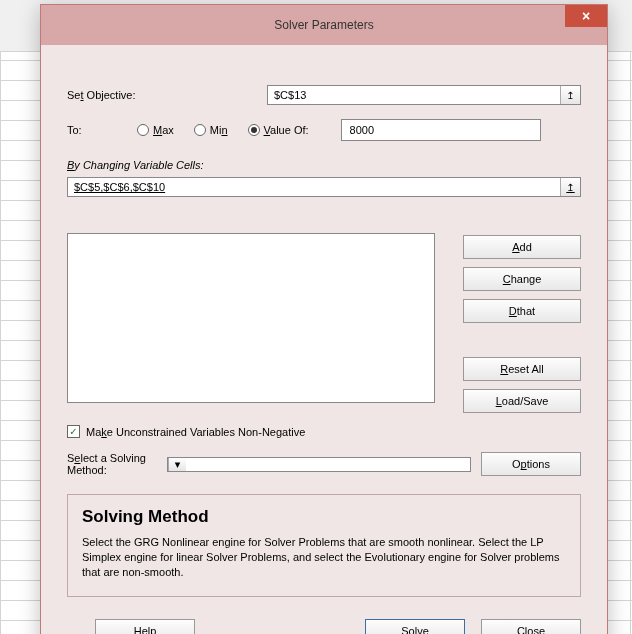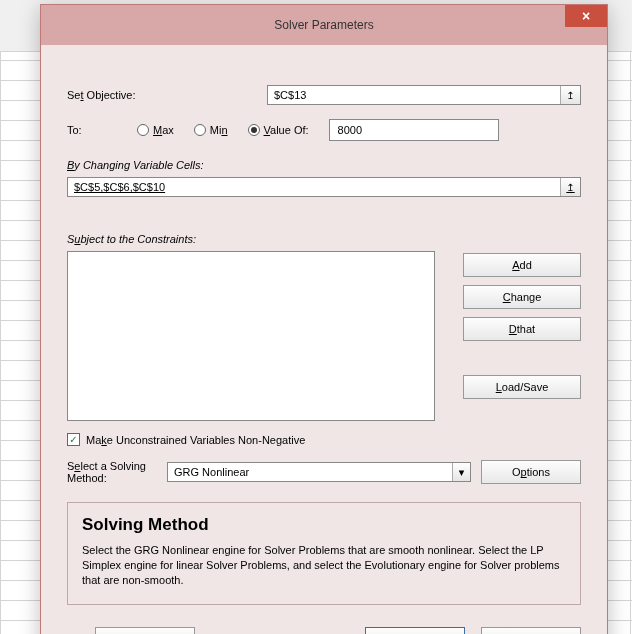--- a/index.html
+++ b/index.html
@@ -80,21 +80,21 @@
     cursor:pointer; font-size:10px;
   }
   .radio-row { display:flex; align-items:center; gap: 20px; margin-bottom: 18px;}
   .radio-row .to { width: 50px; }
   .radio { display:flex; align-items:center; gap:4px; cursor:pointer;}
   .radiodot {
     width:12px;height:12px;border:1px solid #666;border-radius:50%;
     display:inline-flex;align-items:center;justify-content:center;background:#fff;
   }
   .radiodot.sel::after{content:"";width:6px;height:6px;background:#333;border-radius:50%;}
-  .valbox { border:1px solid #888; background:#fff; padding:3px 6px; width:170px; }
+  .valbox { border:1px solid #888; background:#fff; padding:3px 6px; width:200px; margin-left:12px;}
   .valbox input{border:none;outline:none;width:100%;font:inherit;}
   .section-lbl { margin-bottom:6px;font-style:italic; }
   .constraints-area { display:flex; gap:28px; margin-bottom:12px;}
   .listbox {
     flex:1; height:170px; border:1px solid #888; background:#fff;
   }
   .sidebtns { width:118px; display:flex; flex-direction:column; gap:8px; padding-top:2px;}
   .sidebtns .spacer { height:18px; }
   .btn {
     height:24px; border:1px solid #999;
@@ -160,53 +160,52 @@
     </div>
 
     <div class="section-lbl">
       <span></span><span class="ul">B</span><span>y Changing Variable Cells:</span>
     </div>
     <div class="refbox" style="margin-bottom:36px;text-decoration:underline;">
       <input value="$C$5,$C$6,$C$10" style="">
       <div class="refbtn">↥</div>
     </div>
 
-    <div class="section-lbl">
-      <span>S</span><span class="ul">u</span><span>bject to the Constraints:</span>
-    </div>
     <div class="constraints-area">
       <div class="listbox"></div>
       <div class="sidebtns">
         <div class="btn">
             <span><span></span><span class="ul">A</span><span>dd</span></span>
           </div>
         <div class="btn">
             <span><span></span><span class="ul">C</span><span>hange</span></span>
           </div>
         <div class="btn">
             <span><span></span><span class="ul">D</span><span>that</span></span>
           </div>
         <div class="spacer"></div>
         <div class="btn">
+            <span><span></span><span class="ul">R</span><span>eset All</span></span>
+          </div>
+        <div class="btn">
             <span><span></span><span class="ul">L</span><span>oad/Save</span></span>
           </div>
       </div>
     </div>
 
     <div class="check-row">
       <div class="checkbox checked"></div>
       <span><span>Ma</span><span class="ul">k</span><span>e Unconstrained Variables Non-Negative</span></span>
     </div>
 
     <div class="method-row">
       <div class="method-lbl">
         <span>S</span><span class="ul">e</span><span>lect a Solving Method:</span>
       </div>
       <div class="select">
-        <span>GRG Nonlinear</span>
         <div class="dd">▾</div>
       </div>
       <div class="btn" style="width:100px">
           <span><span>O</span><span class="ul">p</span><span>tions</span></span>
         </div>
     </div>
 
     <div class="infobox">
       <h4>Solving Method</h4>
       <p>Select the GRG Nonlinear engine for Solver Problems that are smooth nonlinear. Select the LP Simplex engine for linear Solver Problems, and select the Evolutionary engine for Solver problems that are non-smooth.</p>

